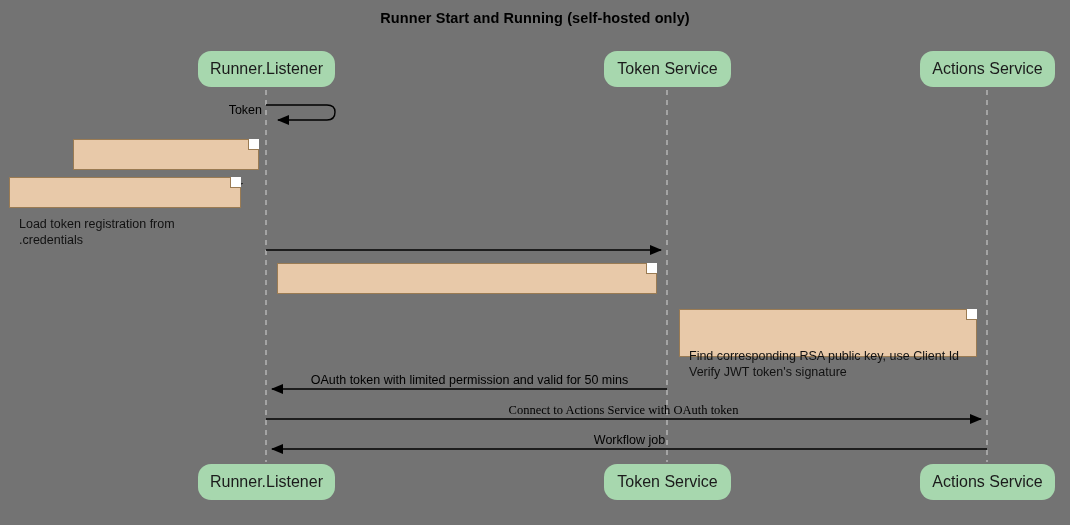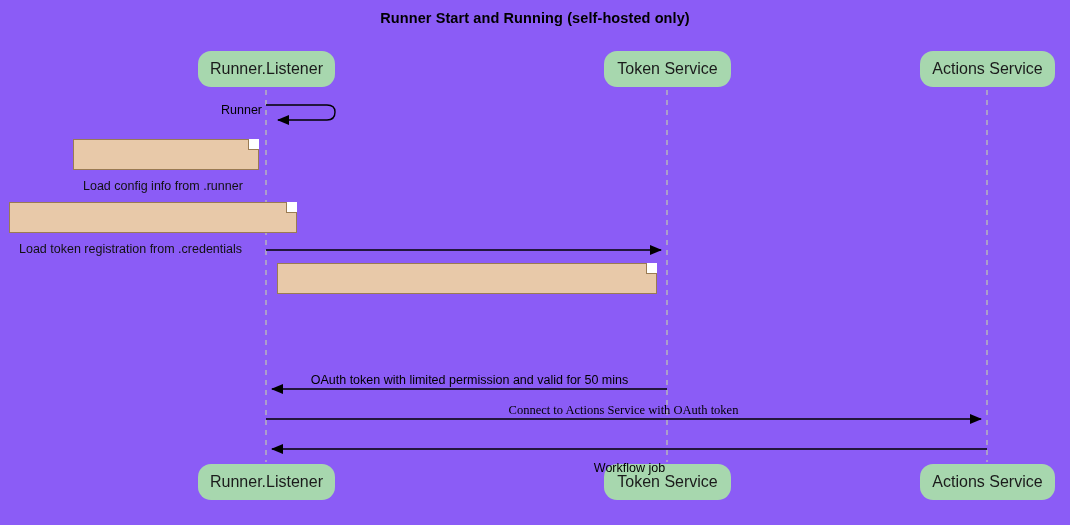--- a/index.html
+++ b/index.html
@@ -8,21 +8,21 @@
     background: #ffffff;
   }
   body {
     font-family: "Liberation Sans", sans-serif;
     color: #000000;
   }
   #canvas {
     position: relative;
     width: 1070px;
     height: 525px;
-    background: #8b5cf6;
+    background: #737373;
     overflow: hidden;
   }
   #diagram-svg {
     position: absolute;
     left: 0;
     top: 0;
     width: 1070px;
     height: 525px;
   }
   .diagram-title {
@@ -126,37 +126,42 @@
   <div class="participant" style="left:198px; top:464px; width:137px; height:36px;">
     <span>Runner.Listener</span>
   </div>
   <div class="participant" style="left:604px; top:464px; width:127px; height:36px;">
     <span>Token Service</span>
   </div>
   <div class="participant" style="left:920px; top:464px; width:135px; height:36px;">
     <span>Actions Service</span>
   </div>
 
-  <div class="msg-label" style="left:196px; top:103px; width:66px; text-align:right;">Runner</div>
+  <div class="msg-label" style="left:196px; top:103px; width:66px; text-align:right;">Token</div>
 
 
   <div class="msg-label" style="left:272px; top:373px; width:395px;text-align:center;">OAuth token with limited permission and valid for 50 mins</div>
 
   <div class="msg-label" style="left:266px; top:403px; width:715px;font-family:Liberation Serif, serif;">Connect to Actions Service with OAuth token</div>
 
-  <div class="msg-label" style="left:272px; top:433px; width:715px;margin-top:28px;">Workflow job</div>
+  <div class="msg-label" style="left:272px; top:433px; width:715px;">Workflow job</div>
 
   <div class="note" style="left:73px; top:139px; width:186px; height:31px;">
     <span class="fold"></span>
     <span>Load config info from .runner</span>
   </div>
 
-  <div class="note" style="left:9px; top:202px; width:288px; height:31px;">
+  <div class="note" style="left:9px; top:177px; width:232px; height:31px;">
     <span class="fold"></span>
     <span>Load token registration from .credentials</span>
   </div>
 
   <div class="note" style="left:277px; top:263px; width:380px; height:31px;">
     <span class="fold"></span>
   </div>
 
+  <div class="note" style="left:679px; top:309px; width:298px; height:48px;">
+    <span class="fold"></span>
+    <span>Find corresponding RSA public key, use Client Id
+Verify JWT token's signature</span>
+  </div>
 
 </div>
 
 </body></html>

